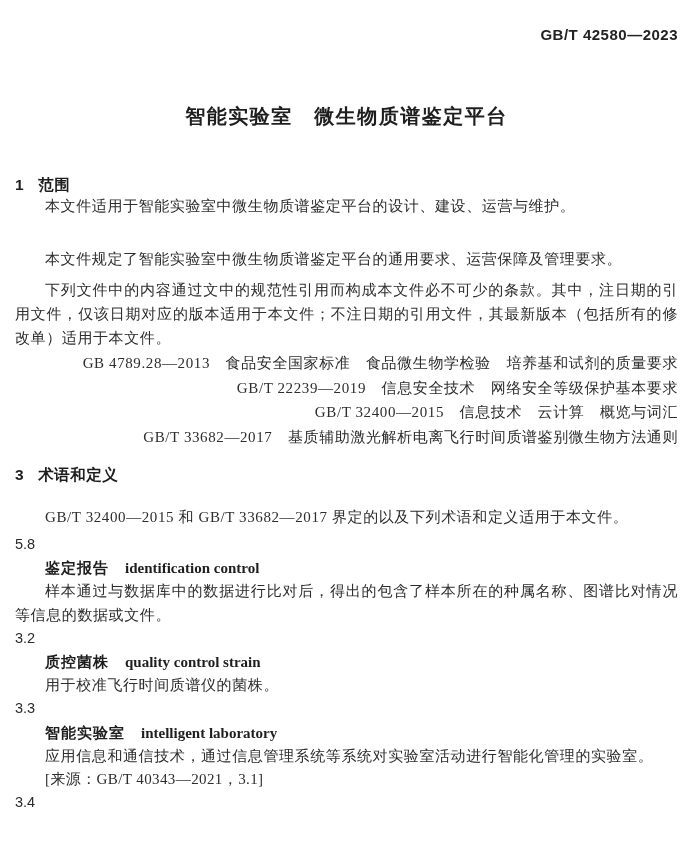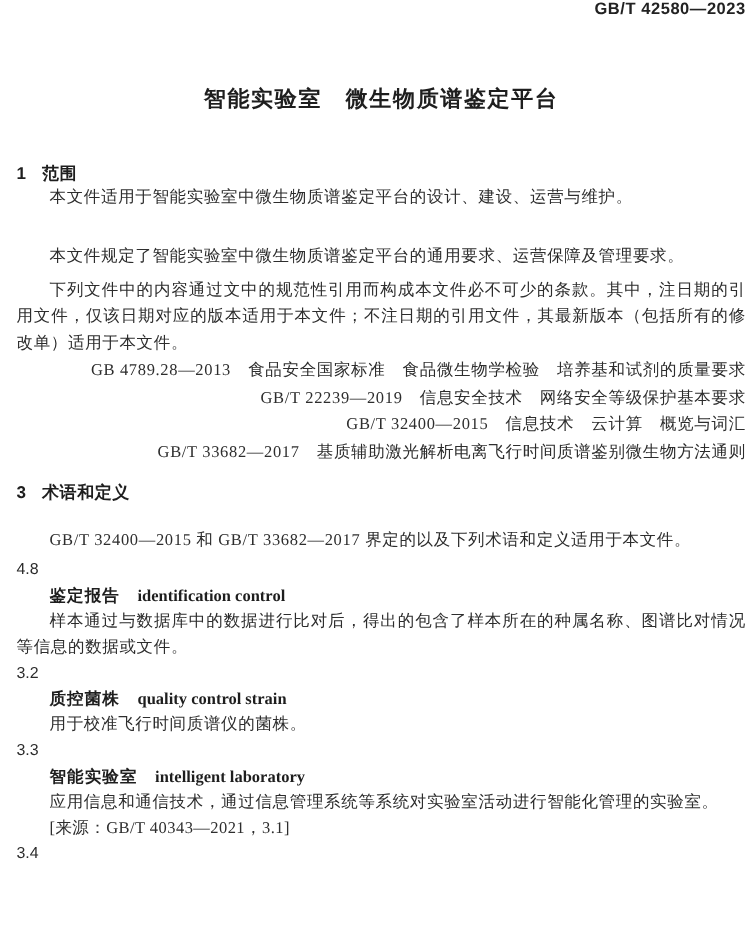--- a/index.html
+++ b/index.html
@@ -13,20 +13,21 @@
     font-family: "Liberation Serif", "DejaVu Serif", serif;
   }
   .page {
     width: 684px;
     height: 860px;
     padding: 0 6px 0 15px;
     overflow: hidden;
   }
 
   .doc-number {
+    padding-top: 26px;
     text-align: right;
     font-family: "Liberation Sans", "DejaVu Sans", sans-serif;
     font-weight: 700;
     font-size: 15px;
     letter-spacing: 0.5px;
     color: #222222;
   }
 
   .title {
     margin: 57px 0 0 0;
@@ -116,21 +117,21 @@
     <div class="ref">GB/T 33682—2017　基质辅助激光解析电离飞行时间质谱鉴别微生物方法通则</div>
   </div>
 
   <div class="clause-heading heading-3">
     <span class="num">3</span><span>术语和定义</span>
   </div>
   <p class="para sec3-intro">GB/T 32400—2015 和 GB/T 33682—2017 界定的以及下列术语和定义适用于本文件。</p>
 
   <div class="terms">
 
-    <div class="term-number">4.8</div>
+    <div class="term-number">5.8</div>
     <div class="term-name">
       <span class="zh">鉴定报告</span><span class="en">identification control</span>
     </div>
     <p class="term-def">样本通过与数据库中的数据进行比对后，得出的包含了样本所在的种属名称、图谱比对情况等信息的数据或文件。</p>
 
     <div class="term-number">3.2</div>
     <div class="term-name">
       <span class="zh">质控菌株</span><span class="en">quality control strain</span>
     </div>
     <p class="term-def">用于校准飞行时间质谱仪的菌株。</p>

